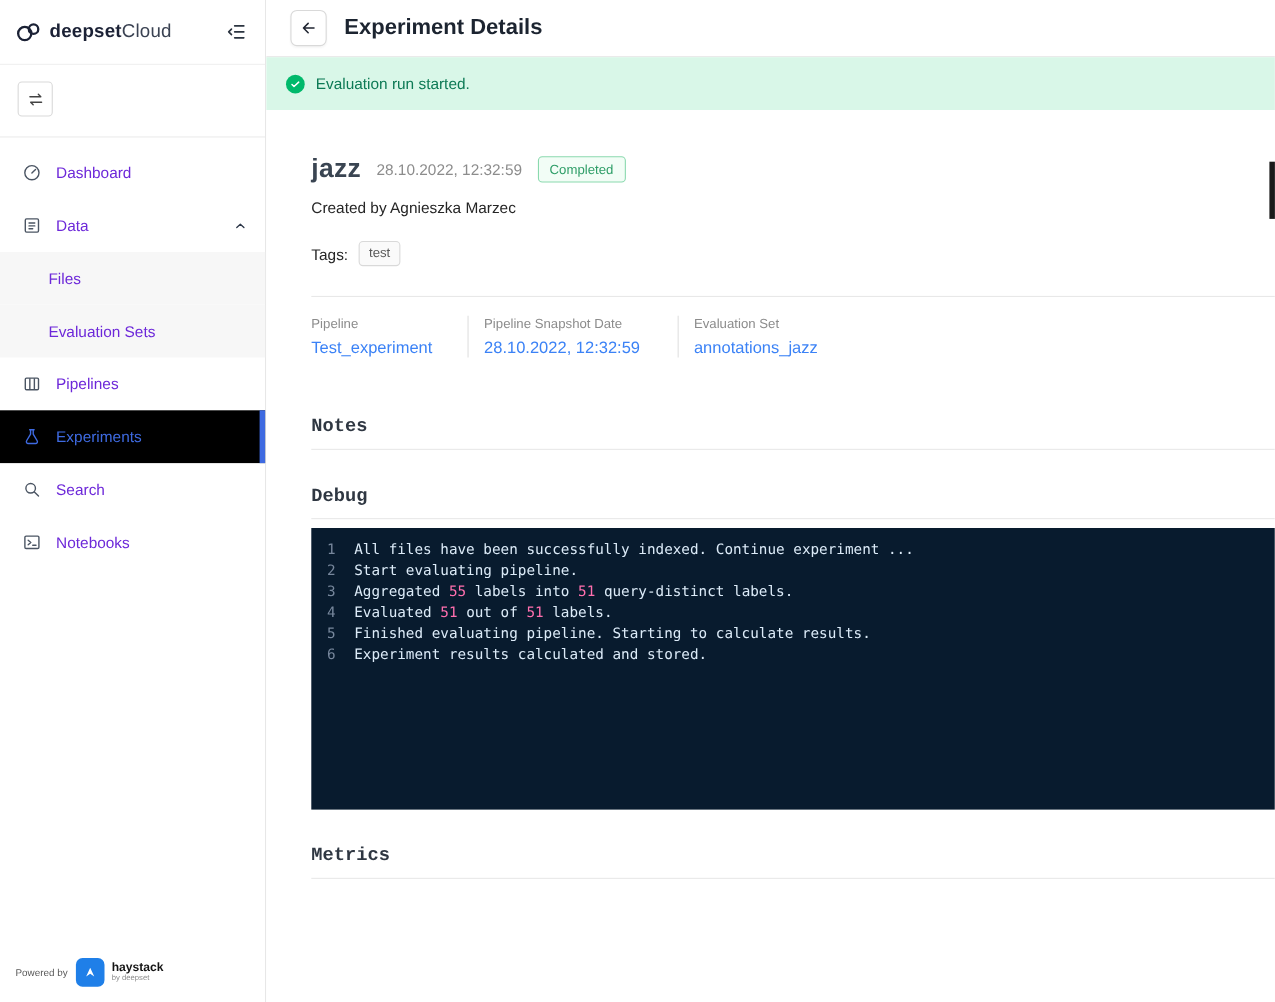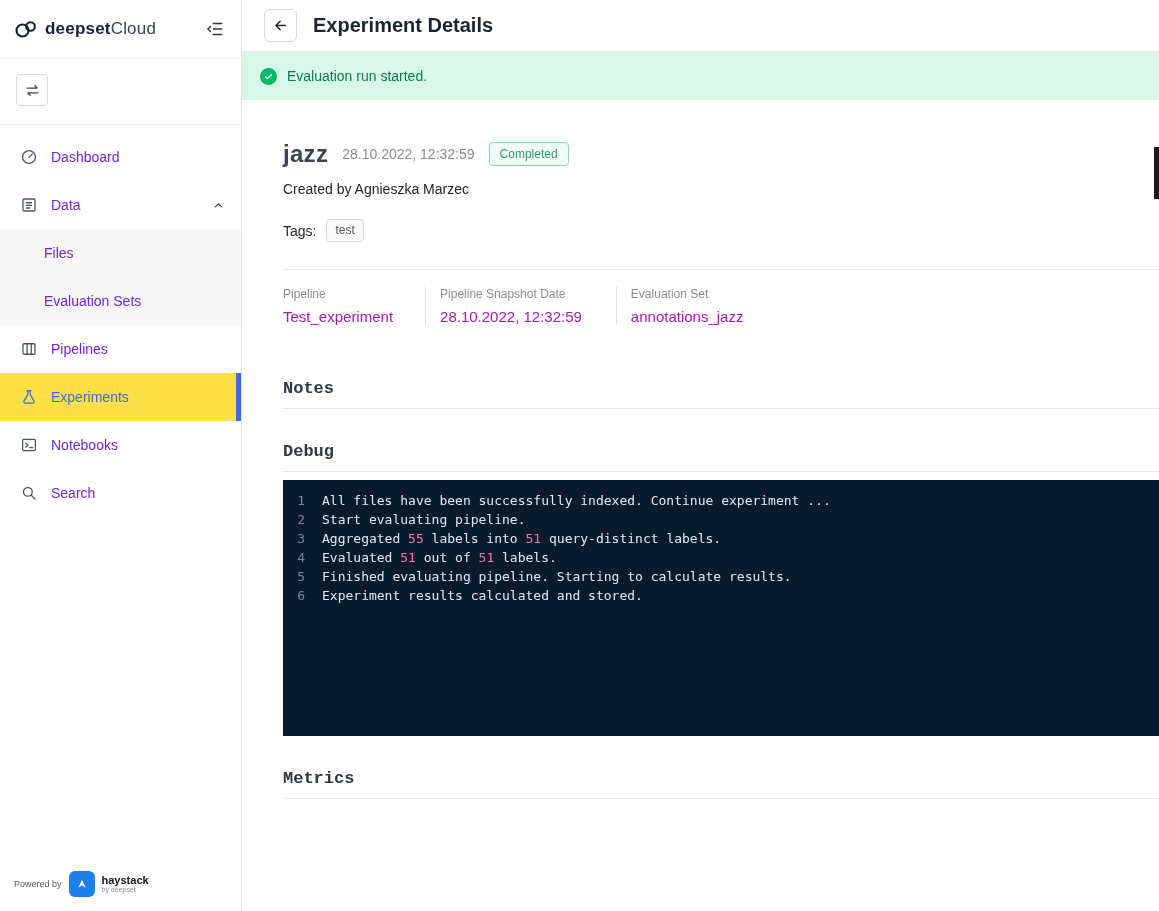--- a/index.html
+++ b/index.html
@@ -44,21 +44,21 @@
   }
   nav { padding-top:8px; flex:1; }
   .nav-item {
     height:48px; display:flex; align-items:center; gap:13px;
     padding:0 16px 0 20px; font-size:14px; color:#6d28d9;
     cursor:pointer; position:relative;
   }
   .nav-item .nicon { width:18px; height:18px; color:#4b5563; display:flex; flex:none; }
   .nav-item.child { padding-left:44px; background:#f7f7f7; }
   .nav-item .chev { margin-left:auto; color:#2a3547; display:flex; }
-  .nav-item.active { background:#fde047; color:#3e6ae1; }
+  .nav-item.active { background:#000000; color:#3e6ae1; }
   .nav-item.active .nicon { color:#3e6ae1; }
   .nav-item.active::after {
     content:""; position:absolute; right:0; top:0; bottom:0; width:5px; background:#3e6ae1;
   }
   .sidebar-footer {
     padding:10px 14px 14px; display:flex; align-items:center; gap:7px;
   }
   .powered { font-size:9px; color:#595959; }
   .hs-badge {
     width:26px; height:26px; background:#1f7fe8; border-radius:6px;
@@ -106,21 +106,21 @@
     font-size:12px; color:#595959; border:1px solid #d9d9d9; background:#fafafa;
     padding:1px 8px; border-radius:4px; line-height:1.6;
   }
   .divider { border:none; border-top:1px solid #e8e8e8; margin:0; }
 
   .info-row { display:flex; padding:17px 0 24px; }
   .info-col { padding:0 14px; border-left:1px solid #e0e0e0; }
   .info-col:first-child { padding-left:0; border-left:none; padding-right:32px; }
   .info-col:nth-child(2) { padding-right:34px; }
   .info-label { font-size:12px; color:#8c8c8c; margin-bottom:7px; }
-  .info-value { font-size:15px; color:#a21caf; }
+  .info-value { font-size:15px; color:#3b82f6; }
 
   .section { margin-top:38px; }
   .section-head {
     font-size:17px; font-weight:600; color:#2f3742; margin:0;
     padding-bottom:10px; border-bottom:1px solid #e8e8e8;font-family:Liberation Mono, monospace;
   }
   .notes-area {
     display:block; width:100%; height:95px; margin-top:9px; resize:none;
     border:1px solid #d9d9d9; border-radius:6px; padding:10px 12px;
     font-family:"Liberation Sans", sans-serif; font-size:14px; color:#262626;
@@ -228,36 +228,36 @@
           <svg width="18" height="18" viewBox="0 0 24 24" fill="none" stroke="currentColor" stroke-width="1.7" stroke-linecap="round" stroke-linejoin="round">
             <path d="M9.3 3.5h5.4"></path>
             <path d="M10.4 3.5v5.3l-4.8 8.1a2.2 2.2 0 0 0 1.9 3.3h9a2.2 2.2 0 0 0 1.9-3.3l-4.8-8.1V3.5"></path>
           </svg>
         </span>
         <span>Experiments</span>
       </div>
 
       <div class="nav-item">
         <span class="nicon">
+          <svg width="18" height="18" viewBox="0 0 24 24" fill="none" stroke="currentColor" stroke-width="1.7" stroke-linecap="round">
+            <circle cx="10.5" cy="10.5" r="5.8"></circle>
+              <path d="M15 15l5 5"></path>
+          </svg>
+        </span>
+        <span>Search</span>
+      </div>
+
+      <div class="nav-item">
+        <span class="nicon">
           <svg width="18" height="18" viewBox="0 0 24 24" fill="none" stroke="currentColor" stroke-width="1.7" stroke-linecap="round" stroke-linejoin="round">
             <rect x="3.5" y="4.5" width="17" height="15" rx="1.5"></rect>
             <path d="M7.5 9.5l3.2 2.7-3.2 2.7M13 15.5h4"></path>
           </svg>
         </span>
         <span>Notebooks</span>
-      </div>
-
-      <div class="nav-item">
-        <span class="nicon">
-          <svg width="18" height="18" viewBox="0 0 24 24" fill="none" stroke="currentColor" stroke-width="1.7" stroke-linecap="round">
-            <circle cx="10.5" cy="10.5" r="5.8"></circle>
-              <path d="M15 15l5 5"></path>
-          </svg>
-        </span>
-        <span>Search</span>
       </div>
     </nav>
 
     <div class="sidebar-footer">
       <span class="powered">Powered by</span>
       <span class="hs-badge">
         <svg width="16" height="16" viewBox="0 0 24 24" fill="#ffffff">
           <path d="M6.5 17.5L12 5.5l5.5 12-5.5-3.6z"></path>
         </svg>
       </span>

